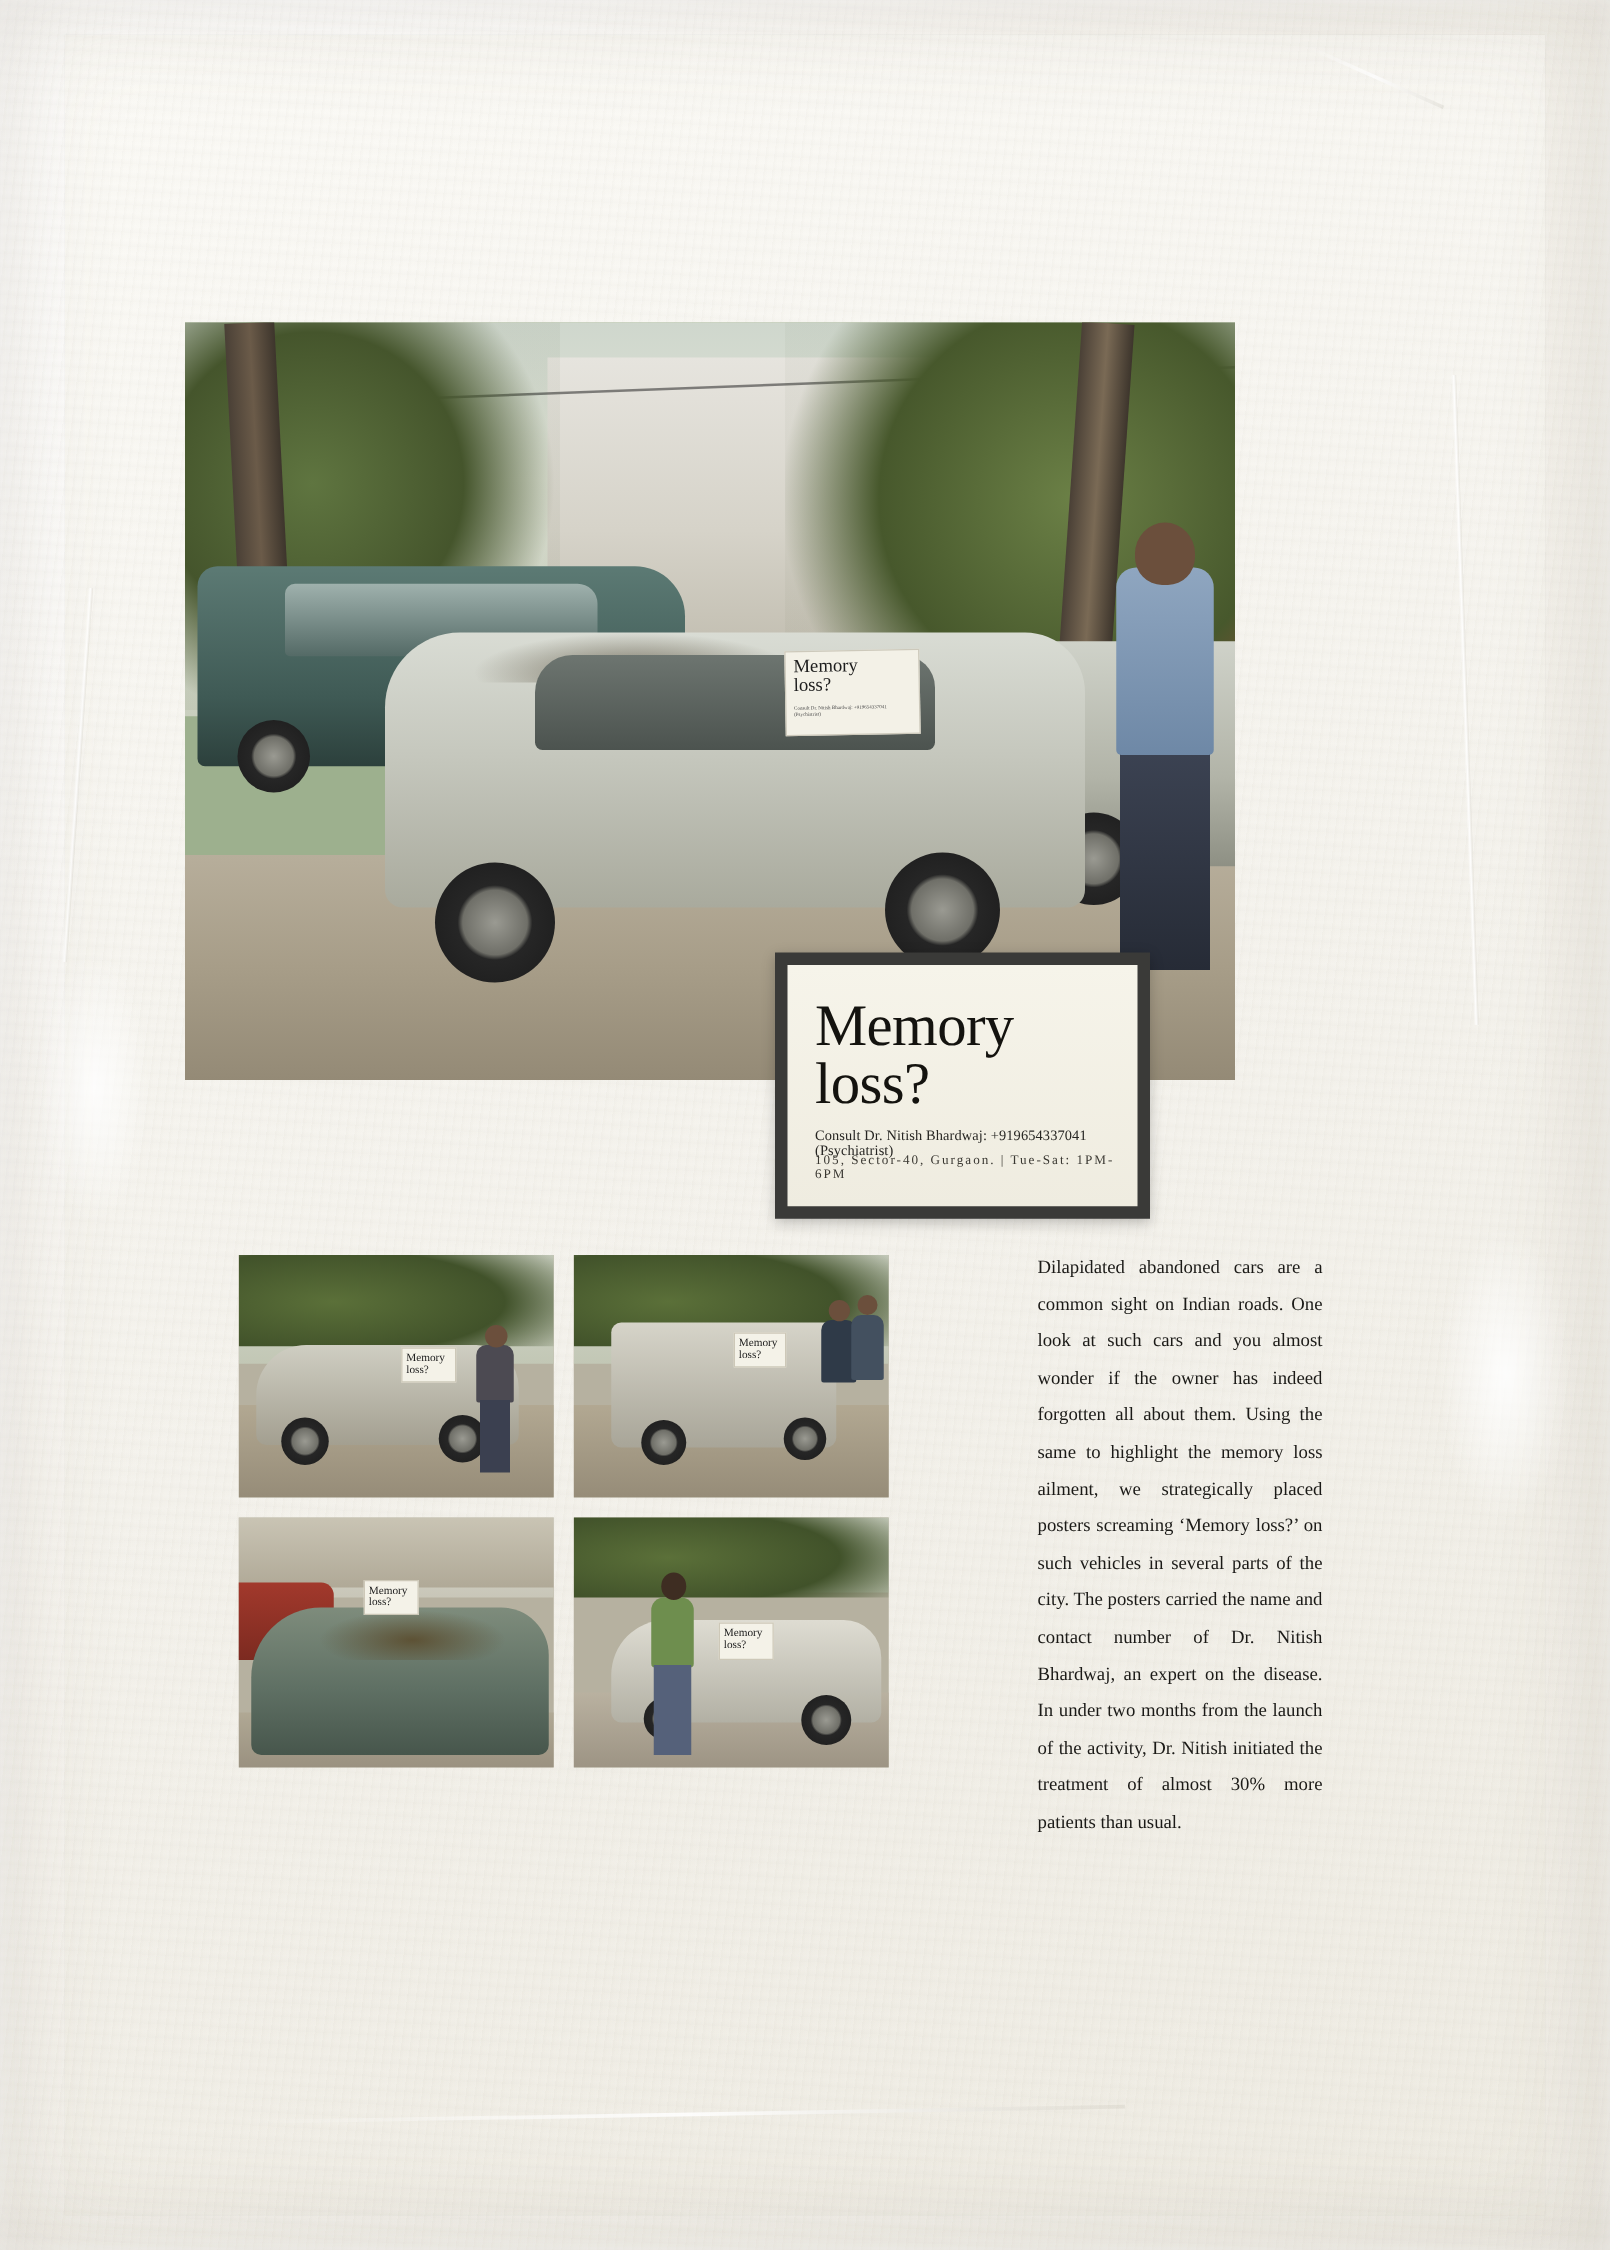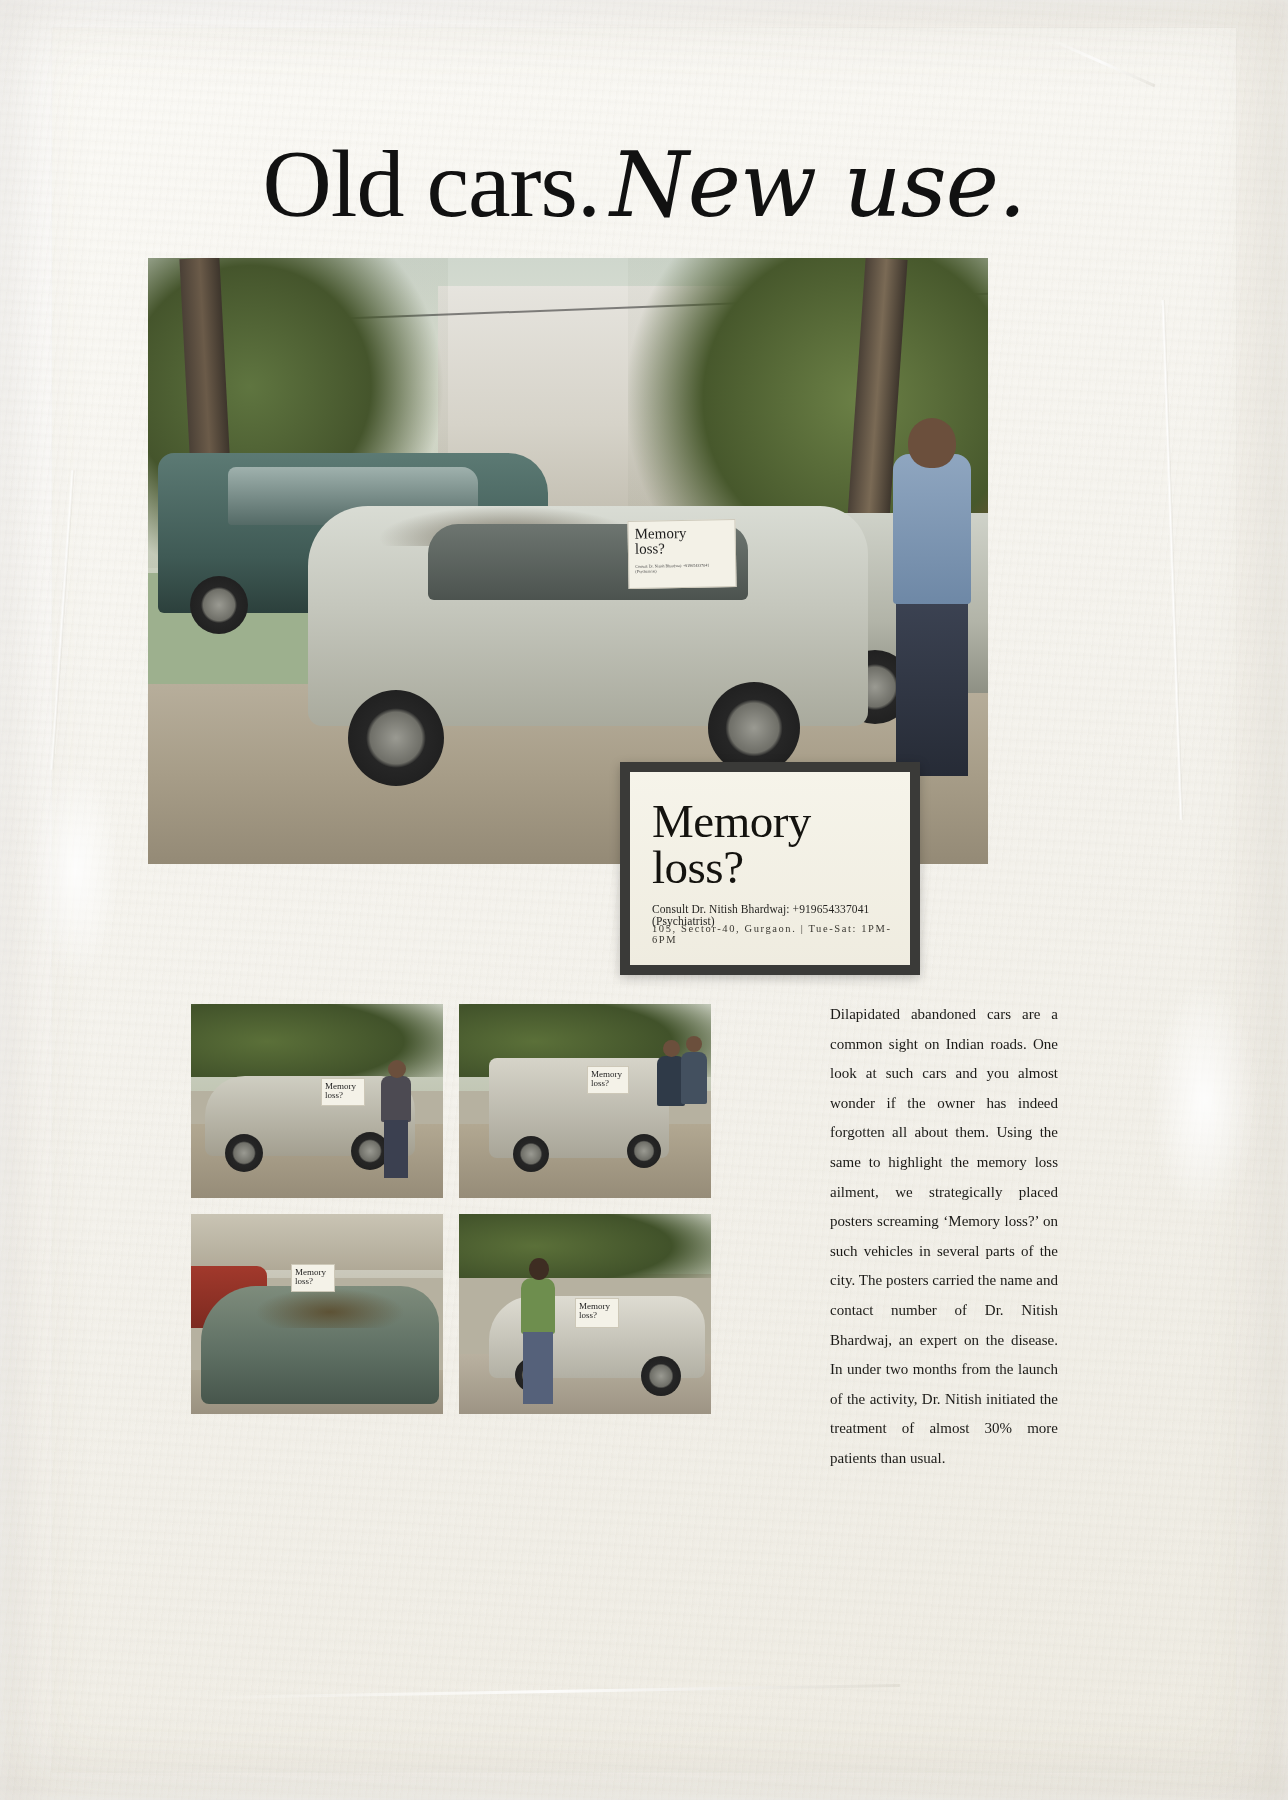--- a/index.html
+++ b/index.html
@@ -296,23 +296,20 @@
 
 <div class="page">
   <div class="sheet"></div>
   <div class="paper-texture"></div>
 
   <div class="crease" style="left:1040px; top:60px; width:120px; height:3px; transform:rotate(24deg);"></div>
   <div class="crease" style="left:60px; top:470px; width:4px; height:300px; transform:rotate(4deg);"></div>
   <div class="crease" style="left:1170px; top:300px; width:4px; height:520px; transform:rotate(-2deg);"></div>
   <div class="crease" style="left:200px; top:1690px; width:700px; height:3px; transform:rotate(-1deg);"></div>
 
-  <div class="headline">
-    <span class="h-roman">Old cars.</span><span class="h-italic">New use.</span>
-  </div>
 
   <div class="hero">
     <div class="hero-sky"></div>
     <div class="hero-building"></div>
     <div class="hero-building2"></div>
     <div class="hero-building3"></div>
     <div class="hero-wire"></div>
     <div class="hero-trees-left"></div>
     <div class="hero-trees-right"></div>
     <div class="hero-trunk-l"></div>

